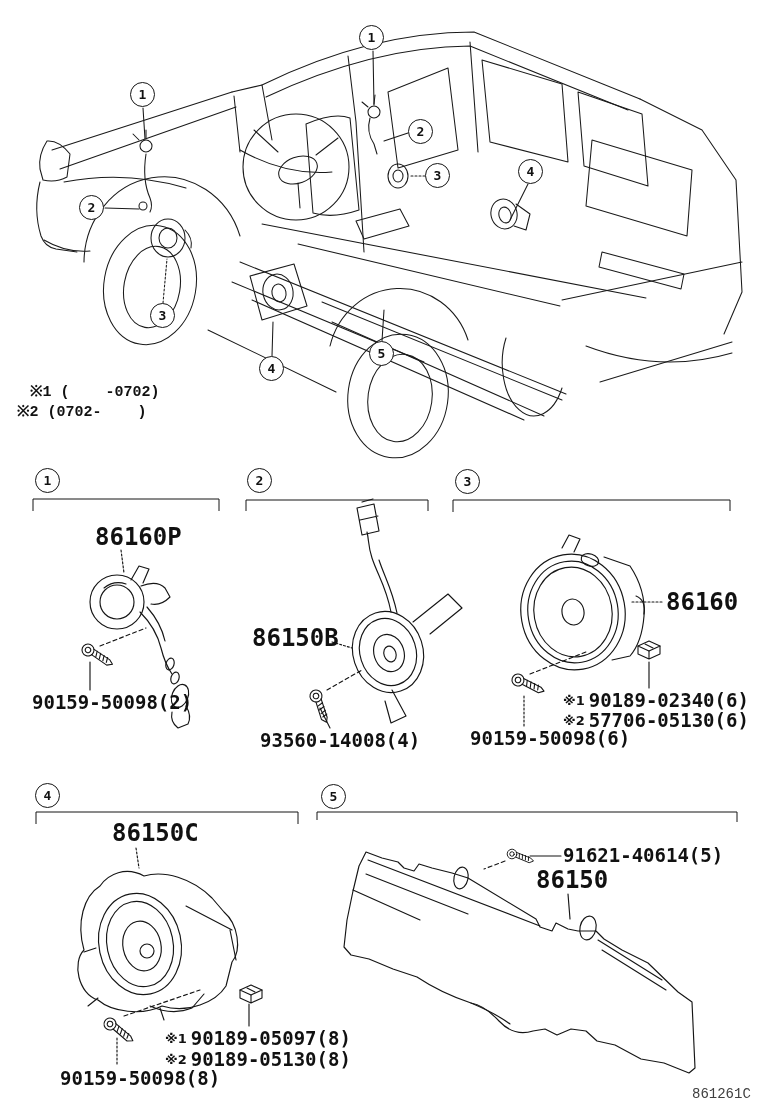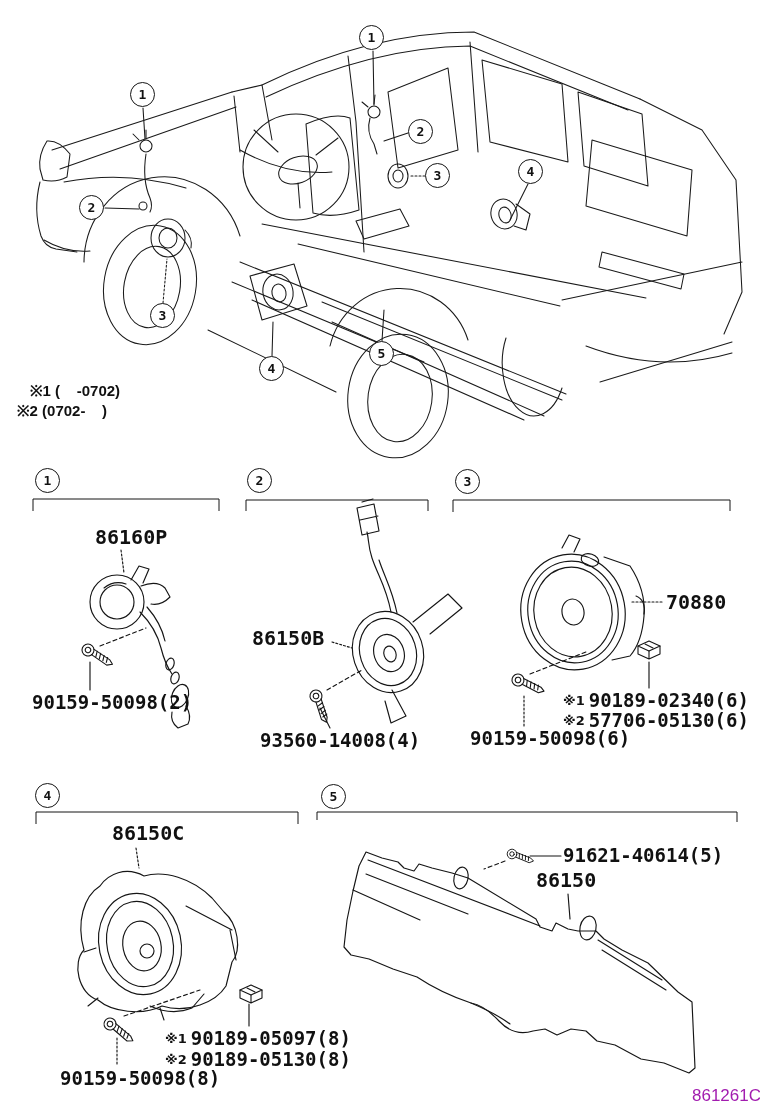--- a/index.html
+++ b/index.html
@@ -8,38 +8,38 @@
     font-family:"DejaVu Sans Mono","DejaVu Sans",monospace;color:#111;overflow:hidden;
   }
   svg.art{position:absolute;left:0;top:0;}
   .co{
     position:absolute;width:25px;height:25px;box-sizing:border-box;
     border:1.5px solid #151515;border-radius:50%;background:#fff;
     display:flex;align-items:center;justify-content:center;
     font-size:13px;font-weight:bold;z-index:3;
   }
   .lbl{
-    position:absolute;font-weight:bold;font-size:20px;line-height:22px;
+    position:absolute;font-weight:bold;font-size:24px;line-height:22px;
     white-space:pre;z-index:3;letter-spacing:0px;
   }
   .pn{
     position:absolute;font-weight:bold;font-size:19px;line-height:21px;
     white-space:pre;z-index:3;display:flex;align-items:flex-start;
   }
   .pn .pfx{
     font-size:13px;font-weight:bold;margin-right:4px;
     font-family:"DejaVu Sans","DejaVu Sans Mono",sans-serif;
   }
   .note{
     position:absolute;font-size:15px;font-weight:600;white-space:pre;z-index:3;
-    font-family:Liberation Sans, sans-serif;
+    font-family:Liberation Mono, monospace;
   }
   .code{
-    position:absolute;font-size:17px;font-family:Liberation Sans, sans-serif;
-    color:#a21caf;z-index:3;font-weight:500;
+    position:absolute;font-size:14px;font-family:Liberation Mono, monospace;
+    color:#404040;z-index:3;font-weight:500;
   }
 </style>
 </head>
 <body>
 
 <div class="canvas">
 
   <svg class="art" width="760" height="1112" viewBox="0 0 760 1112">
     <defs>
       <g id="scrw" fill="none" stroke="#151515" stroke-width="1.1">
@@ -255,21 +255,21 @@
   <div class="lbl" style="left:95px;top:526px">86160P</div>
   <div class="pn" style="left:32px;top:692px">
     <span>90159-50098(2)</span>
   </div>
 
   <div class="lbl" style="left:252px;top:627px">86150B</div>
   <div class="pn" style="left:260px;top:730px">
     <span>93560-14008(4)</span>
   </div>
 
-  <div class="lbl" style="left:666px;top:591px">70880</div>
+  <div class="lbl" style="left:666px;top:591px">86160</div>
   <div class="pn" style="left:563px;top:690px">
     <span class="pfx">※1</span>
     <span>90189-02340(6)</span>
   </div>
   <div class="pn" style="left:563px;top:710px">
     <span class="pfx">※2</span>
     <span>57706-05130(6)</span>
   </div>
   <div class="pn" style="left:470px;top:728px">
     <span>90159-50098(6)</span>

